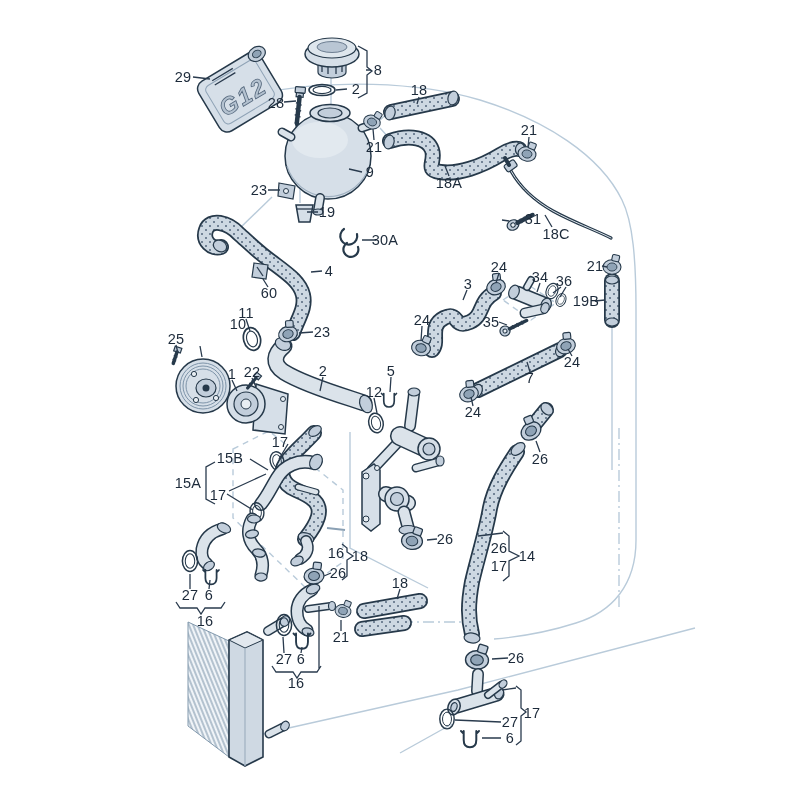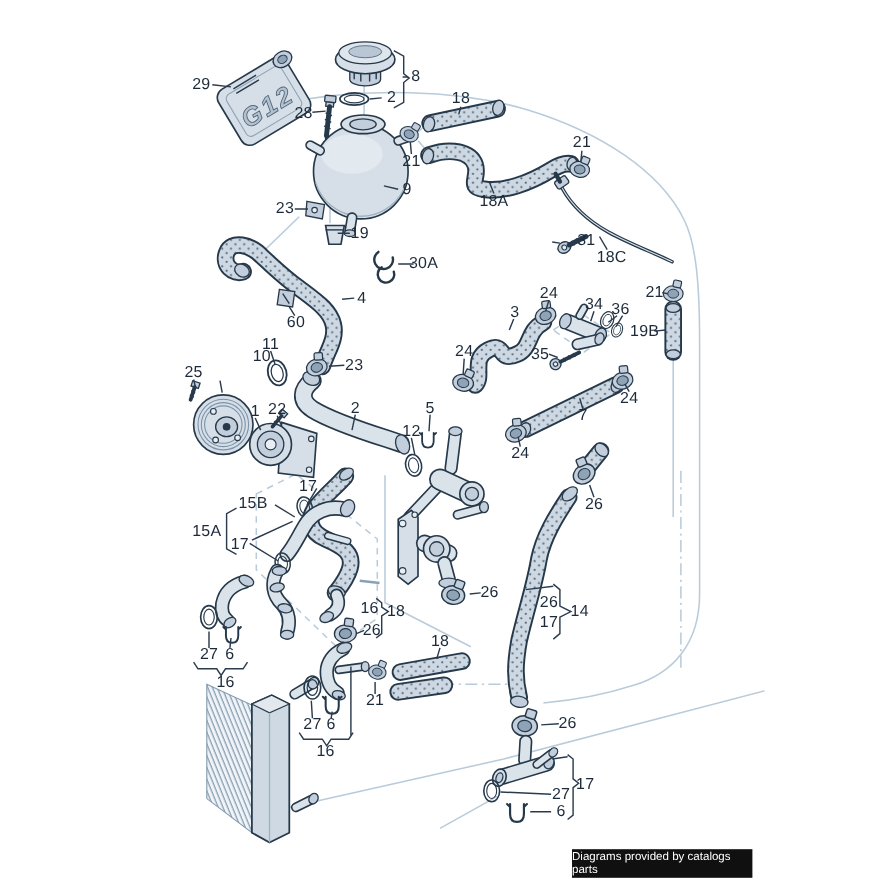--- a/index.html
+++ b/index.html
@@ -507,16 +507,13 @@
       <span class="callout" style="left: 296px; top: 683px;">16</span>
       <span class="callout" style="left: 516px; top: 658px;">26</span>
       <span class="callout" style="left: 499px; top: 548px;">26</span>
       <span class="callout" style="left: 499px; top: 566px;">17</span>
       <span class="callout" style="left: 527px; top: 556px;">14</span>
       <span class="callout" style="left: 510px; top: 722px;">27</span>
       <span class="callout" style="left: 510px; top: 738px;">6</span>
       <span class="callout" style="left: 532px; top: 713px;">17</span>
     </div>
 
-<div class="footer">
-  <span>Diagrams provided by catalogs parts</span>
 </div>
-</div>
 
 </body></html>

